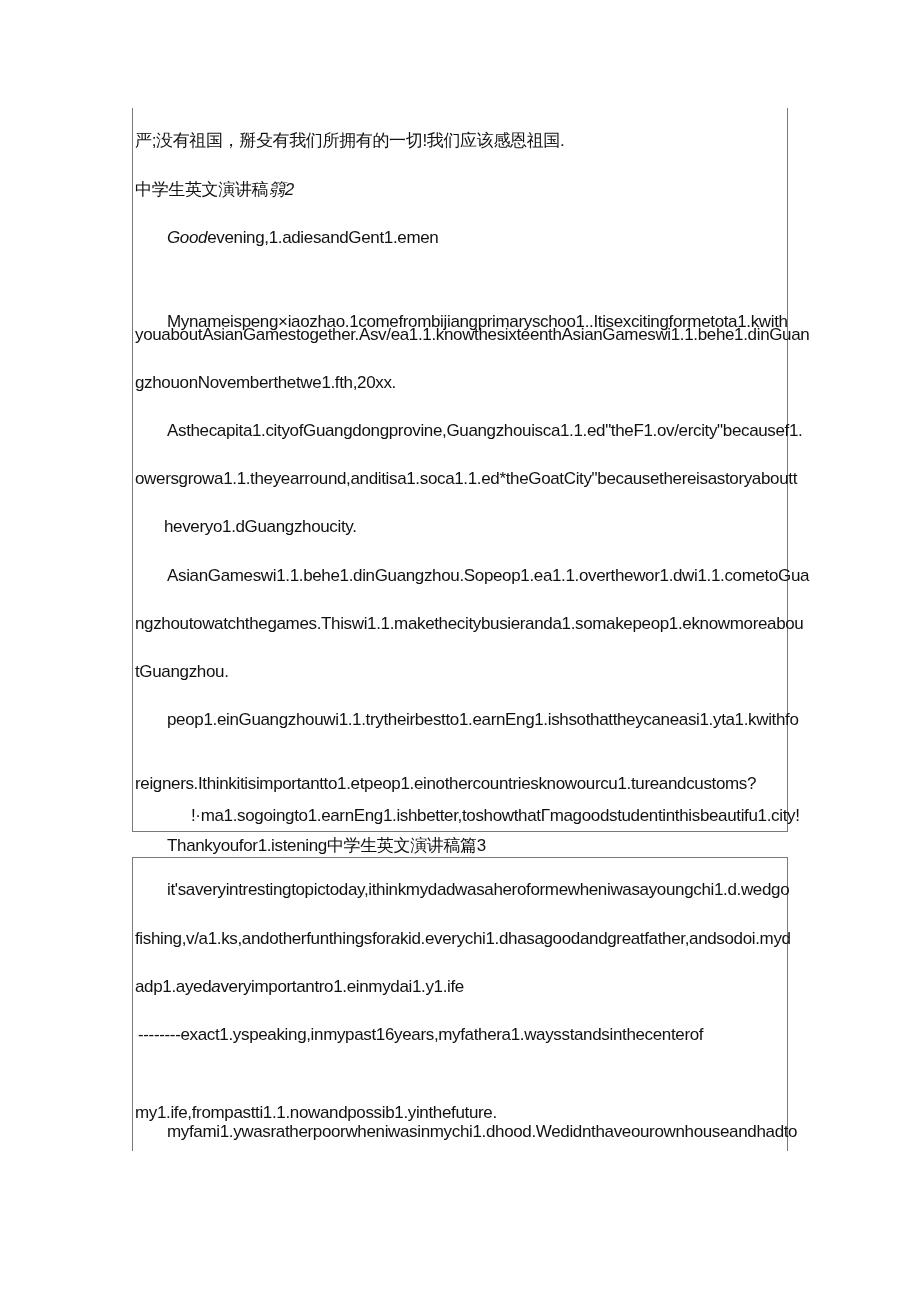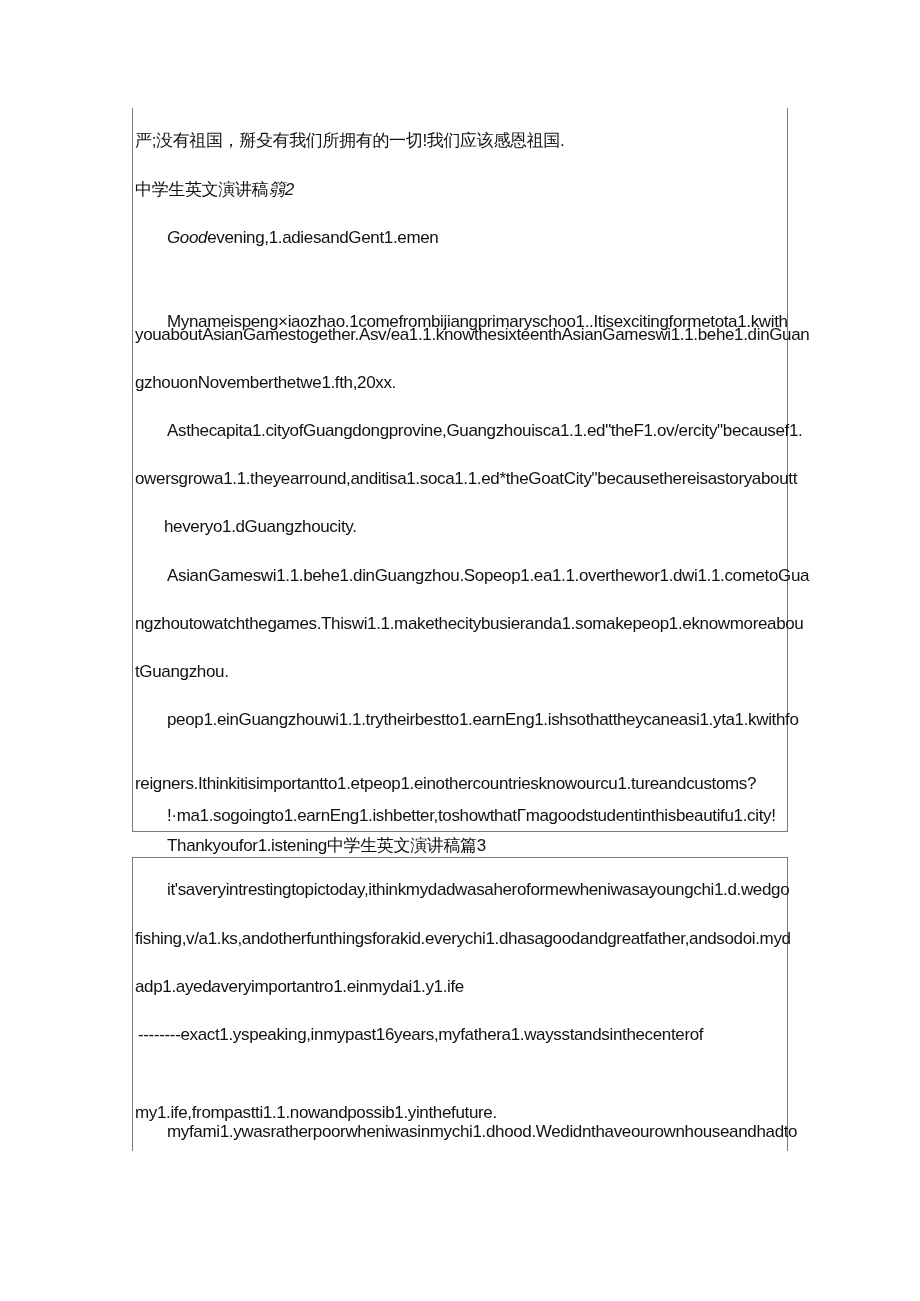--- a/index.html
+++ b/index.html
@@ -65,21 +65,21 @@
 <div class="line indent" style="top:421px;text-align:right;">Asthecapita1.cityofGuangdongprovine,Guangzhouisca1.1.ed"theF1.ov/ercity"becausef1.</div>
 <div class="line" style="top:469px;">owersgrowa1.1.theyearround,anditisa1.soca1.1.ed*theGoatCity"becausethereisastoryaboutt</div>
 <div class="line" style="top:517px;margin-left:29px;">heveryo1.dGuangzhoucity.</div>
 
 <div class="line indent" style="top:566px;">AsianGameswi1.1.behe1.dinGuangzhou.Sopeop1.ea1.1.overthewor1.dwi1.1.cometoGua</div>
 <div class="line" style="top:614px;">ngzhoutowatchthegames.Thiswi1.1.makethecitybusieranda1.somakepeop1.eknowmoreabou</div>
 <div class="line" style="top:662px;">tGuangzhou.</div>
 
 <div class="line indent" style="top:710px;">peop1.einGuangzhouwi1.1.trytheirbestto1.earnEng1.ishsothattheycaneasi1.yta1.kwithfo</div>
 <div class="line" style="top:758px;margin-top:16px;">reigners.Ithinkitisimportantto1.etpeop1.einothercountriesknowourcu1.tureandcustoms?</div>
-<div class="line indent" style="top:806px;">!·ma1.sogoingto1.earnEng1.ishbetter,toshowthatΓmagoodstudentinthisbeautifu1.city!</div>
+<div class="line indent" style="top:806px;margin-left:24px;">!·ma1.sogoingto1.earnEng1.ishbetter,toshowthatΓmagoodstudentinthisbeautifu1.city!</div>
 
 <div class="line indent" style="top:836px;">Thankyoufor1.istening中学生英文演讲稿篇3</div>
 
 <div class="line indent" style="top:880px;">it'saveryintrestingtopictoday,ithinkmydadwasaheroformewheniwasayoungchi1.d.wedgo</div>
 <div class="line" style="top:929px;"><span>fishing,v/a1.ks,andotherfunthingsfor</span><span class="ital">a</span><span>kid.everychi1.dhasagoodandgreatfather,andsodoi.myd</span></div>
 <div class="line" style="top:977px;"><span>adp1.ayed</span><span class="ital">a</span><span>veryimportantro1.einmydai1.y1.ife</span></div>
 <div class="line" style="top:1025px; left:138px;">--------exact1.yspeaking,inmypast16years,myfathera1.waysstandsinthecenterof</div>
 <div class="line" style="top:1073px;margin-top:30px;">my1.ife,frompastti1.1.nowandpossib1.yinthefuture.</div>
 <div class="line indent" style="top:1122px;">myfami1.ywasratherpoorwheniwasinmychi1.dhood.Wedidnthaveourownhouseandhadto</div>
 

